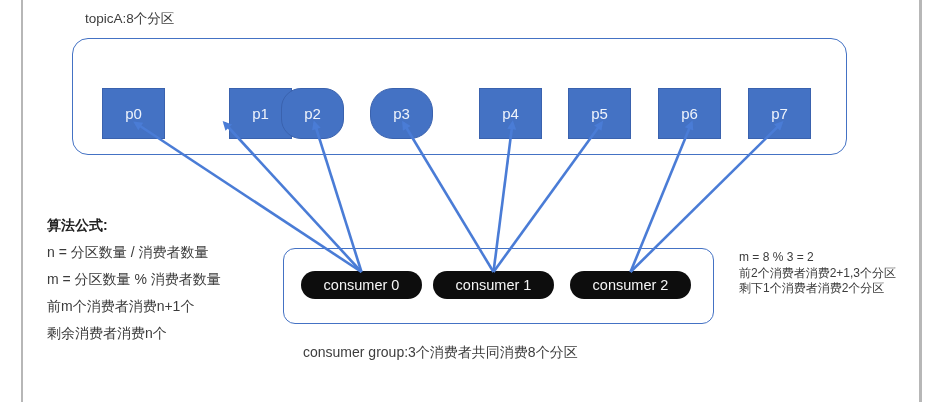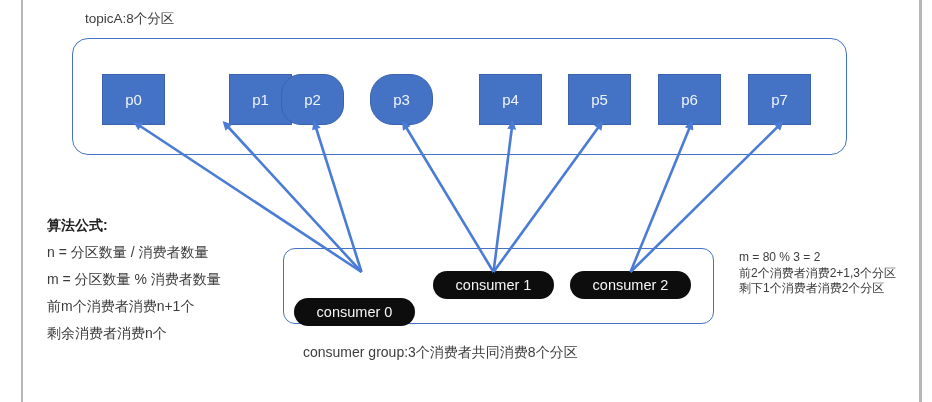--- a/index.html
+++ b/index.html
@@ -16,21 +16,21 @@
   .topic-label{
     position:absolute;left:85px;top:10px;
     font-size:13.5px;color:#3d3d3d;white-space:nowrap;
   }
   .topic-box{
     position:absolute;left:72px;top:38px;width:773px;height:115px;
     border:1.6px solid var(--accent);border-radius:16px;background:transparent;
   }
   #partitions{position:absolute;inset:0;}
   .partition{
-    position:absolute;top:74px;width:63px;height:51px;
+    position:absolute;top:88px;width:63px;height:51px;
     background:var(--accent);border:1px solid var(--box-border);
     box-sizing:border-box;color:#eef3fb;font-size:15px;
     display:flex;align-items:center;justify-content:center;
   }
   #partitions > .partition:nth-child(1){left:102px;}
   #partitions > .partition:nth-child(2){left:191px;margin-left:38px;}
   #partitions > .partition:nth-child(3){left:281px;border-radius:20px;}
   #partitions > .partition:nth-child(4){left:370px;border-radius:23px;}
   #partitions > .partition:nth-child(5){left:479px;}
   #partitions > .partition:nth-child(6){left:568px;}
@@ -40,21 +40,21 @@
   .group-box{
     position:absolute;left:283px;top:248px;width:429px;height:74px;
     border:1.6px solid var(--accent);border-radius:12px;background:transparent;
   }
   #consumers{position:absolute;inset:0;}
   .consumer-pill{
     position:absolute;top:271px;width:121px;height:28px;
     background:var(--pill);border-radius:14px;color:#f5f5f5;font-size:14.5px;
     display:flex;align-items:center;justify-content:center;white-space:nowrap;
   }
-  #consumers > .consumer-pill:nth-child(1){left:294px;margin-top:27px;}
+  #consumers > .consumer-pill:nth-child(1){left:301px;}
   #consumers > .consumer-pill:nth-child(2){left:433px;}
   #consumers > .consumer-pill:nth-child(3){left:570px;}
 
   .group-label{
     position:absolute;left:303px;top:336px;
     font-size:14px;color:#3d3d3d;white-space:nowrap;margin-top:8px;
   }
 
   .algo{
     position:absolute;left:47px;top:212px;width:240px;
@@ -110,21 +110,21 @@
     <div class="algo-title">算法公式:</div>
     <div>
         <div class="algo-line">n = 分区数量 / 消费者数量</div>
         <div class="algo-line">m = 分区数量 % 消费者数量</div>
         <div class="algo-line">前m个消费者消费n+1个</div>
         <div class="algo-line">剩余消费者消费n个</div>
       </div>
   </div>
 
   <div class="example">
-      <div class="example-line">m = 80 % 3 = 2</div>
+      <div class="example-line">m = 8 % 3 = 2</div>
       <div class="example-line">前2个消费者消费2+1,3个分区</div>
       <div class="example-line">剩下1个消费者消费2个分区</div>
     </div>
 
   <svg id="arrow-layer" xmlns="http://www.w3.org/2000/svg">
     <defs>
       <marker id="ah" viewBox="0 0 10 10" refX="7" refY="5" markerUnits="userSpaceOnUse" markerWidth="11" markerHeight="9" orient="auto">
         <path d="M0,0 L10,5 L0,10 z" fill="#4a7cd6"></path>
       </marker>
     </defs>

